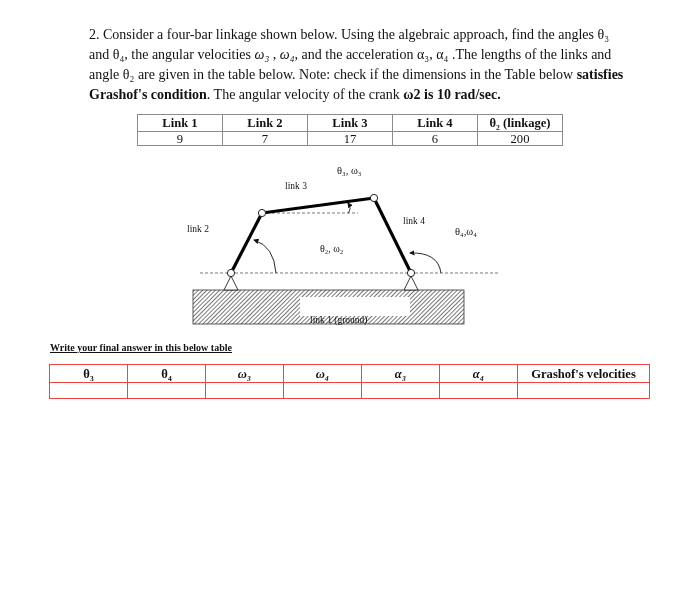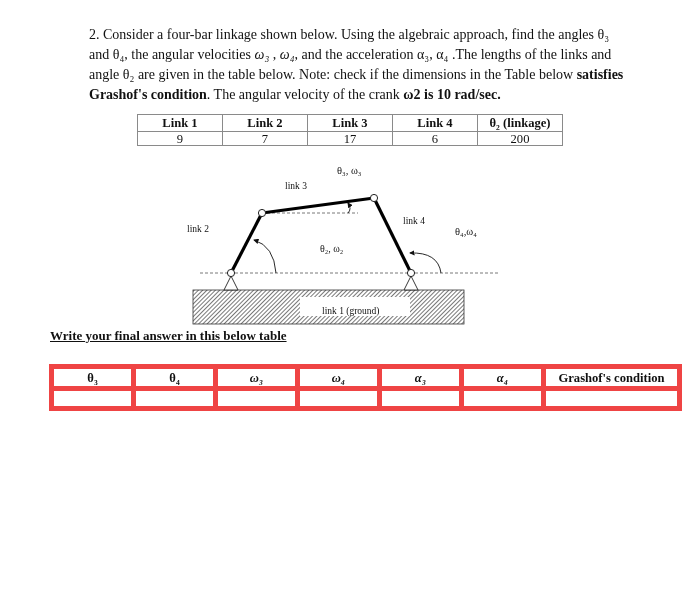--- a/index.html
+++ b/index.html
@@ -10,25 +10,25 @@
   .problem b { font-weight:bold; }
   .problem i { font-style:italic; }
   table.given { position:absolute; left:137px; top:114px; border-collapse:collapse;
                 font-size:12.6px;padding-left:12px; }
   table.given td { border:1px solid #8a8a8a; text-align:center; padding:0;
                    width:84px; }
   table.given tr.h td { height:16px; font-weight:bold; line-height:15px; }
   table.given tr.v td { height:13px; line-height:12px; }
   .diagram { position:absolute; left:0; top:0; width:700px; height:595px; }
   .lbl { position:absolute; font-size:9.5px; white-space:nowrap; }
-  .answer-title { position:absolute; left:50px; top:328px; font-size:13px;
+  .answer-title { position:absolute; left:50px; top:342px; font-size:10px;
                   font-weight:bold; text-decoration:underline; }
   table.answer { position:absolute; left:49px; top:364px; border-collapse:collapse;
                  font-size:12.6px; }
-  table.answer td { border:5px solid #ef4444; text-align:center; padding:0; }
+  table.answer td { border:1px solid #ef4444; text-align:center; padding:0; }
   table.answer tr.h td { height:17px; font-weight:bold; line-height:16px; }
   table.answer tr.v td { height:15px; }
   table.answer td.c { width:77px; }
   table.answer td.g { width:131px; }
 </style>
 </head>
 <body>
 
 <div class="problem">
   <span>2.</span>
@@ -88,35 +88,35 @@
     <path d="M276,273 Q274,246 254,240" fill="none" stroke="#111" stroke-width="0.9" marker-end="url(#arr)"></path>
     <path d="M348,213 Q352,209 348,203" fill="none" stroke="#111" stroke-width="0.9" marker-end="url(#arr)"></path>
     <path d="M441,273 Q438,252 410,253" fill="none" stroke="#111" stroke-width="0.9" marker-end="url(#arr)"></path>
   </svg>
   <div class="lbl" style="left:337px;top:165px;font-size:10.5px;">θ₃, ω₃</div>
   <div class="lbl" style="left:285px;top:181px;">link 3</div>
   <div class="lbl" style="left:187px;top:224px;">link 2</div>
   <div class="lbl" style="left:403px;top:216px;">link 4</div>
   <div class="lbl" style="left:280px;top:243px;font-size:10px;margin-left:40px;">θ₂, ω₂</div>
   <div class="lbl" style="left:455px;top:226px;font-size:10.5px;">θ₄,ω₄</div>
-  <div class="lbl" style="left:310px;top:306px;margin-left:12px;">link 1  (ground)</div>
+  <div class="lbl" style="left:310px;top:315px;">link 1  (ground)</div>
 </div>
 
 <div class="answer-title">Write your final answer in this below table</div>
 
 <table class="answer">
   <tbody>
       <tr class="h">
     <td class="c">θ₃</td>
     <td class="c">θ₄</td>
     <td class="c" style="font-style:italic">ω₃</td>
     <td class="c" style="font-style:italic">ω₄</td>
     <td class="c" style="font-style:italic;font-weight:bold">α₃</td>
     <td class="c" style="font-style:italic;font-weight:bold">α₄</td>
-    <td class="g">Grashof's condition</td>
+    <td class="g">Grashof's velocities</td>
   </tr>
   <tr class="v">
     <td class="c"></td>
     <td class="c"></td>
     <td class="c"></td>
     <td class="c"></td>
     <td class="c"></td>
     <td class="c"></td>
     <td class="g"></td>
   </tr>

